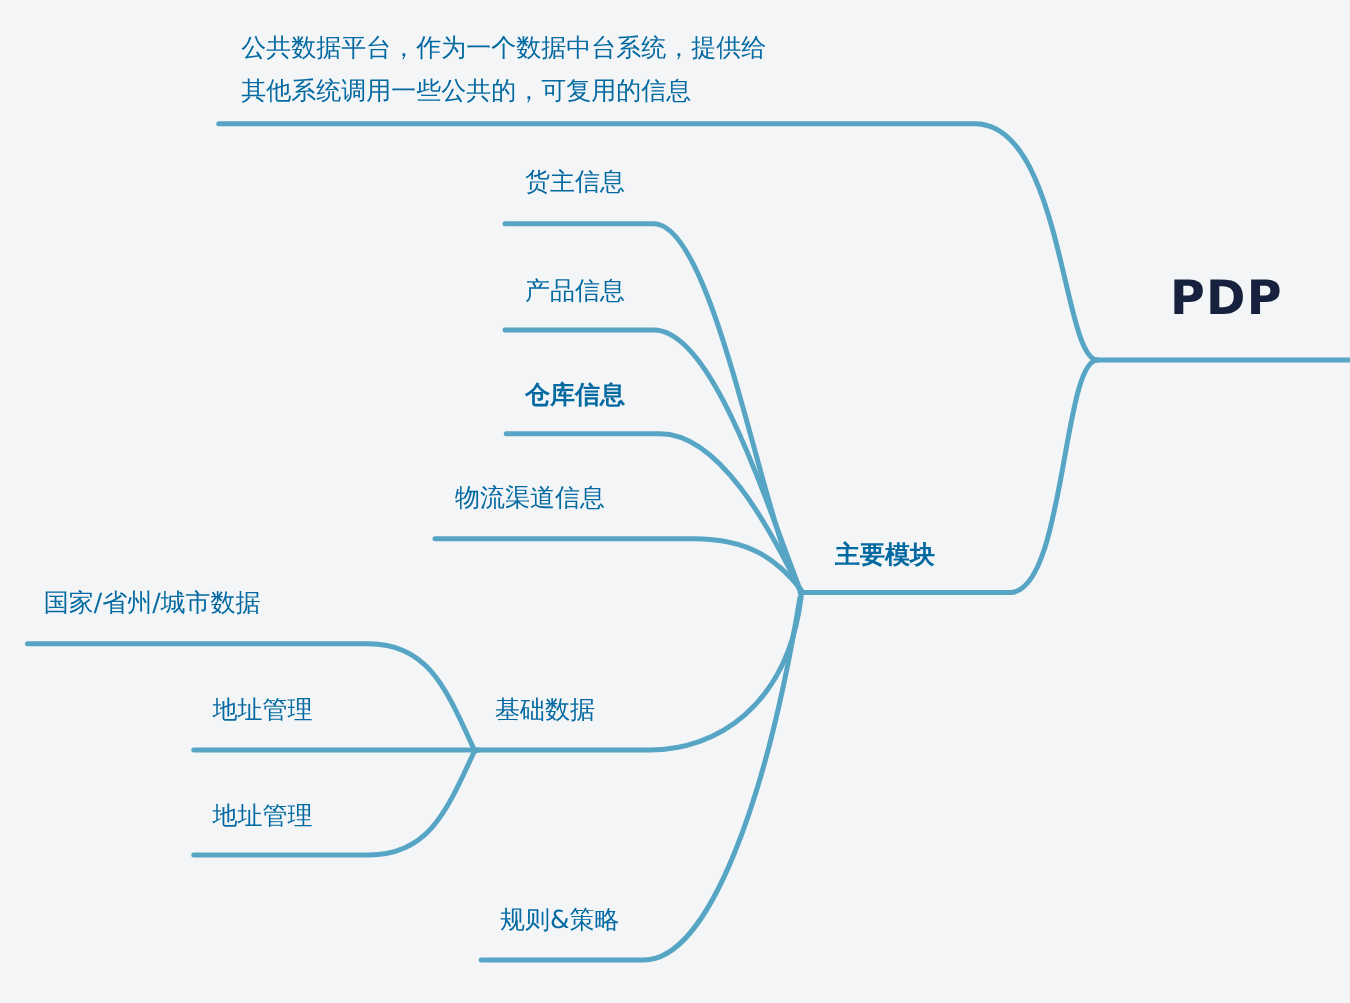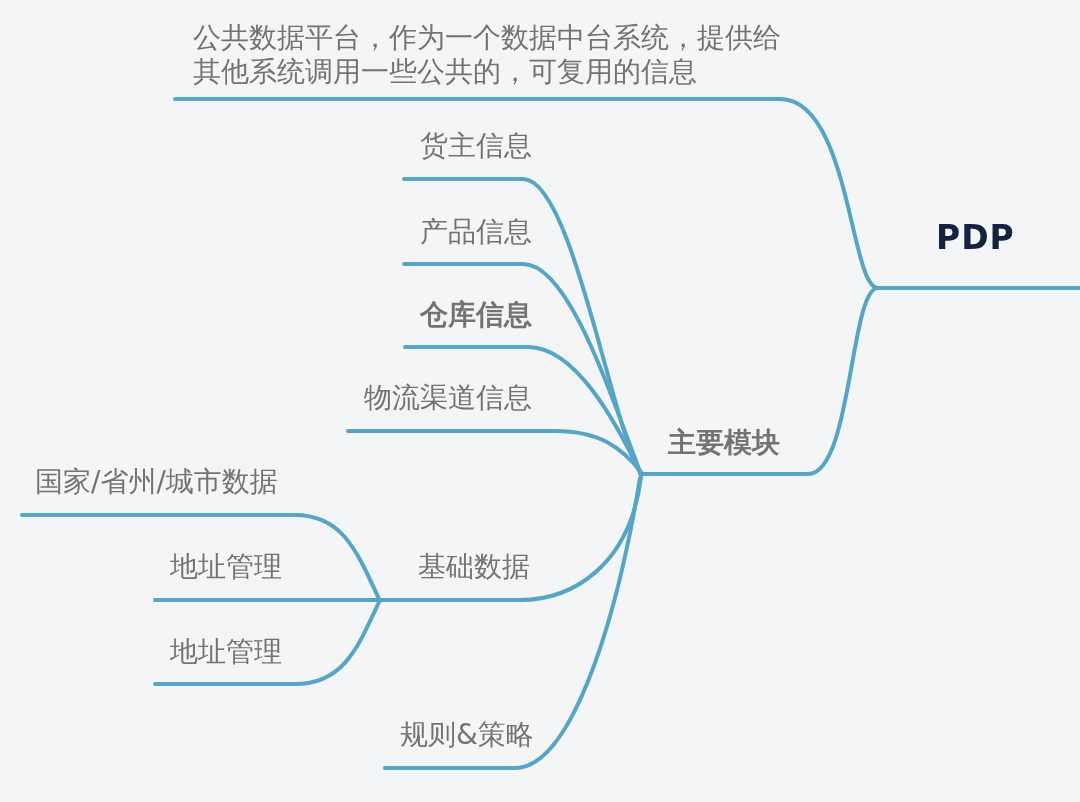--- a/index.html
+++ b/index.html
@@ -24,46 +24,46 @@
   }
   svg.links path {
     fill: none;
     stroke: #57a5c5;
     stroke-width: 4;
     stroke-linecap: round;
     stroke-linejoin: round;
   }
   .label {
     position: absolute;
-    font-size: 28px;
-    color: #737373;
+    font-size: 20px;
+    color: #0369a1;
     white-space: nowrap;
     line-height: 30px;
     cursor: default;
   }
   .note-label {
     white-space: pre-line;
     line-height: 34px;
   }
   .root-label {
-    font-size: 33px;
+    font-size: 38px;
     font-weight: 800;
     color: #15213d;
     letter-spacing: 1px;
     line-height: 40px;
   }
   
   .n-desc      { left: 193px; top: 21px;  }
   .n-shipper   { left: 420px; top: 133px; font-family: Liberation Mono, monospace; }
   .n-product   { left: 420px; top: 217px; text-align: center; }
   .n-warehouse { left: 420px; top: 300px; font-weight: bold; }
   .n-logistics { left: 364px; top: 383px; }
   .n-main      { left: 668px; top: 428px; font-weight: bold; }
   .n-root      { left: 936px; top: 218px; }
-  .n-basic     { left: 418px; top: 552px; }
+  .n-basic     { left: 396px; top: 552px; }
   .n-rules     { left: 400px; top: 720px; }
   .n-country   { left: 35px;  top: 467px; }
   .n-address   { left: 170px; top: 552px; }
   .n-currency  { left: 170px; top: 637px; }
 </style>
 </head>
 <body>
 
 <div class="canvas">
 

